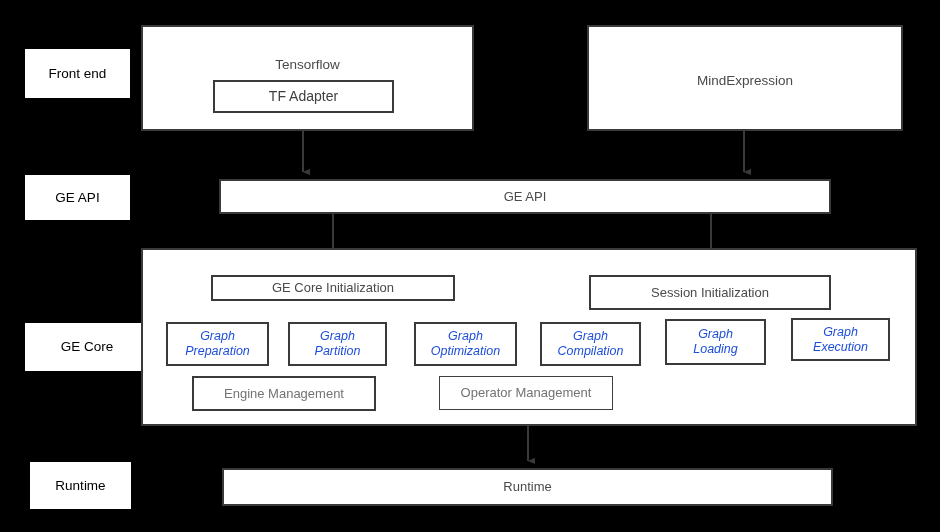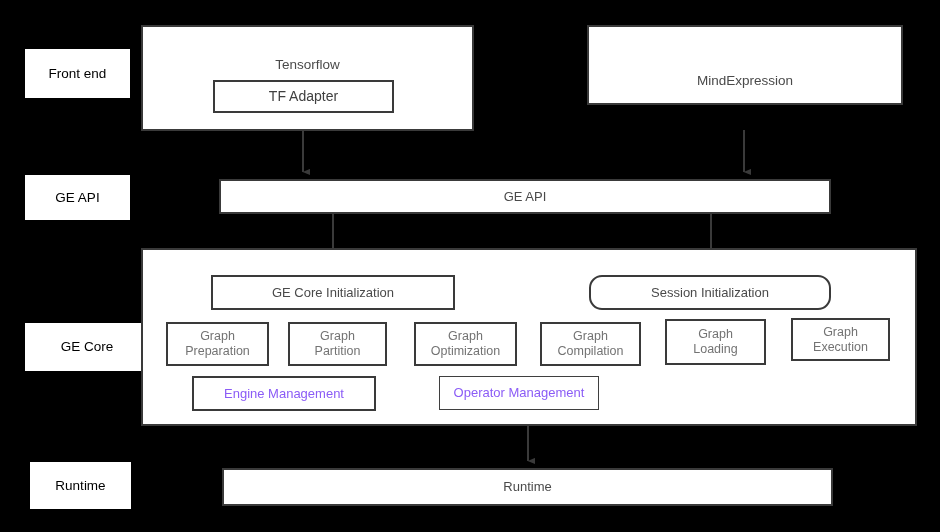--- a/index.html
+++ b/index.html
@@ -54,25 +54,26 @@
     font-size: 13.5px;
     text-align: center;
     white-space: nowrap;
   }
   .bar-label {
     font-size: 13px;
     color: #4a4a4a;
   }
   .unit-label {
     font-size: 12.5px;
-    color: #737373;
+    color: #1d4ed8;
+    font-style: italic;
   }
   .mgmt-label {
     font-size: 13px;
-    color: #8b5cf6;
+    color: #737373;
   }
   svg.connectors {
     position: absolute;
     left: 0;
     top: 0;
     width: 940px;
     height: 532px;
     pointer-events: none;
   }
 </style>
@@ -105,42 +106,42 @@
 
   <div class="box layer-label" style="left:25px; top:323px; width:124px; height:48px;">GE Core</div>
 
   <div class="box layer-label" style="left:30px; top:462px; width:101px; height:47px;">Runtime</div>
 
   <div class="box group-box" style="left:141px; top:25px; width:333px; height:106px;">
     <span class="group-title" style="top:30px; left:0; right:0;">Tensorflow</span>
   </div>
   <div class="box outlined" style="left:213px; top:80px; width:181px; height:33px; font-size:14px;">TF Adapter</div>
 
-  <div class="box group-box" style="left:587px; top:25px; width:316px; height:80px;">
+  <div class="box group-box" style="left:587px; top:25px; width:316px; height:106px;">
     <span class="group-title" style="top:46px; left:0; right:0;">MindExpression</span>
   </div>
 
   <div class="box outlined bar-label" style="left:219px; top:179px; width:612px; height:35px;">GE API</div>
 
   <div class="box group-box" style="left:141px; top:248px; width:776px; height:178px;"></div>
 
-  <div class="box outlined bar-label" style="left:211px; top:275px; width:244px; height:35px;">GE Core Initialization</div>
-  <div class="box outlined bar-label" style="left:589px; top:275px; width:242px; height:35px;border-radius:13px;">Session Initialization</div>
+  <div class="box outlined bar-label" style="left:211px; top:275px; width:244px; height:26px;">GE Core Initialization</div>
+  <div class="box outlined bar-label" style="left:589px; top:275px; width:242px; height:35px;">Session Initialization</div>
 
   <div class="box outlined unit-label" style="left:166px; top:322px; width:103px; height:44px;">Graph
 Preparation</div>
   <div class="box outlined unit-label" style="left:288px; top:322px; width:99px; height:44px;">Graph
 Partition</div>
   <div class="box outlined unit-label" style="left:414px; top:322px; width:103px; height:44px;">Graph
 Optimization</div>
   <div class="box outlined unit-label" style="left:540px; top:322px; width:101px; height:44px;">Graph
 Compilation</div>
   <div class="box outlined unit-label" style="left:665px; top:319px; width:101px; height:46px;">Graph
 Loading</div>
   <div class="box outlined unit-label" style="left:791px; top:318px; width:99px; height:43px;">Graph
 Execution</div>
 
   <div class="box outlined mgmt-label" style="left:192px; top:376px; width:184px; height:35px;">Engine Management</div>
-  <div class="box outlined-thin mgmt-label" style="left:439px; top:376px; width:160px; height:34px;">Operator Management</div>
+  <div class="box outlined-thin mgmt-label" style="left:439px; top:376px; width:174px; height:34px;">Operator Management</div>
 
   <div class="box outlined bar-label" style="left:222px; top:468px; width:611px; height:38px;">Runtime</div>
 
 </div>
 
 </body></html>

